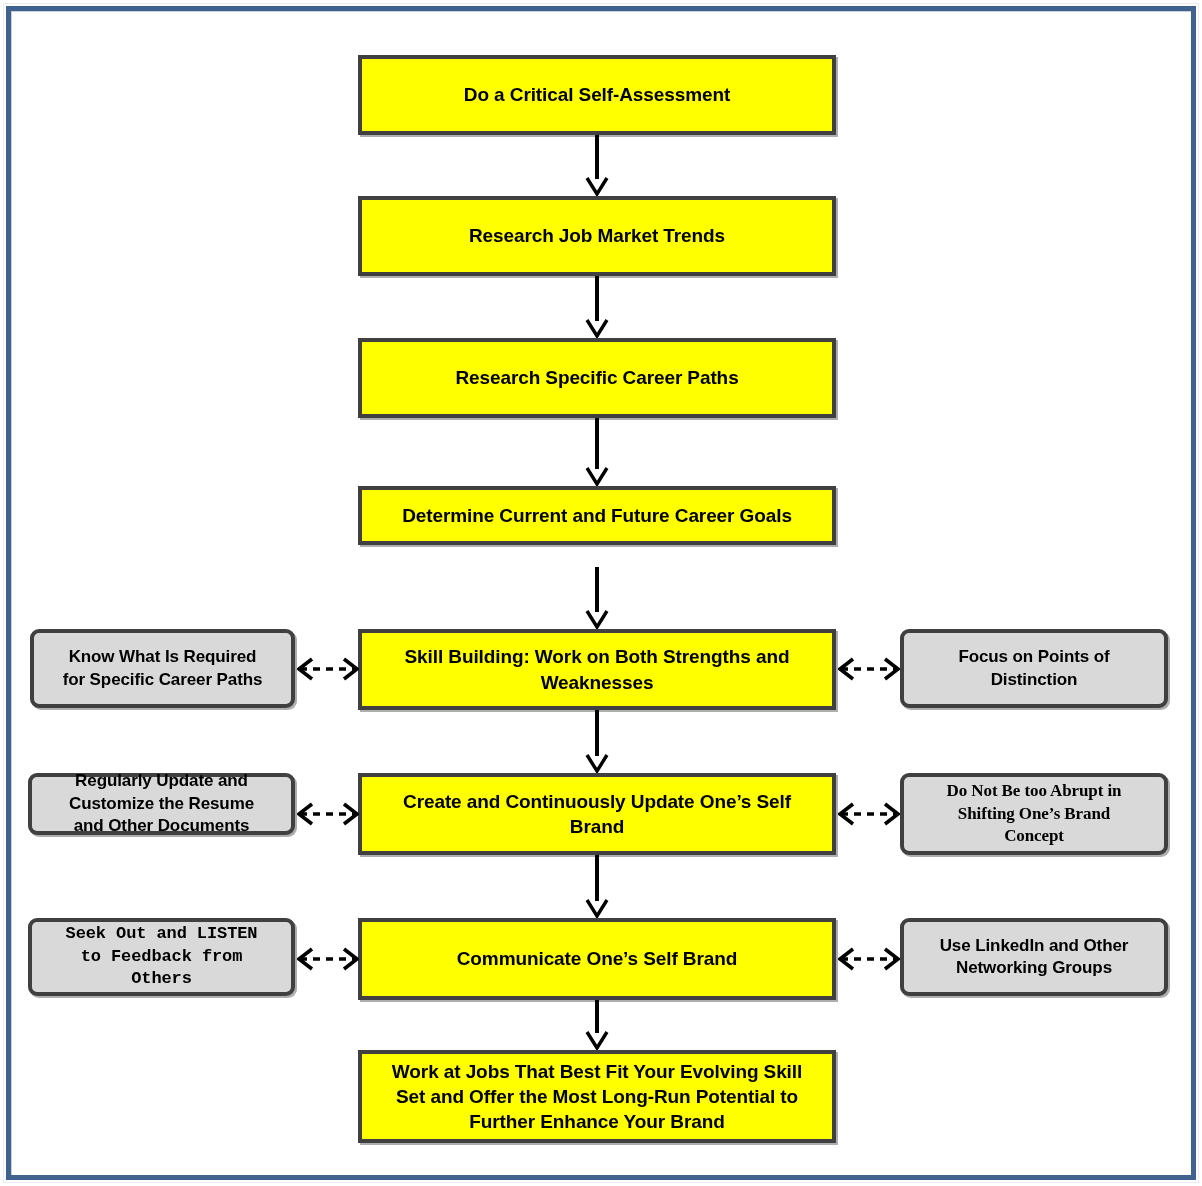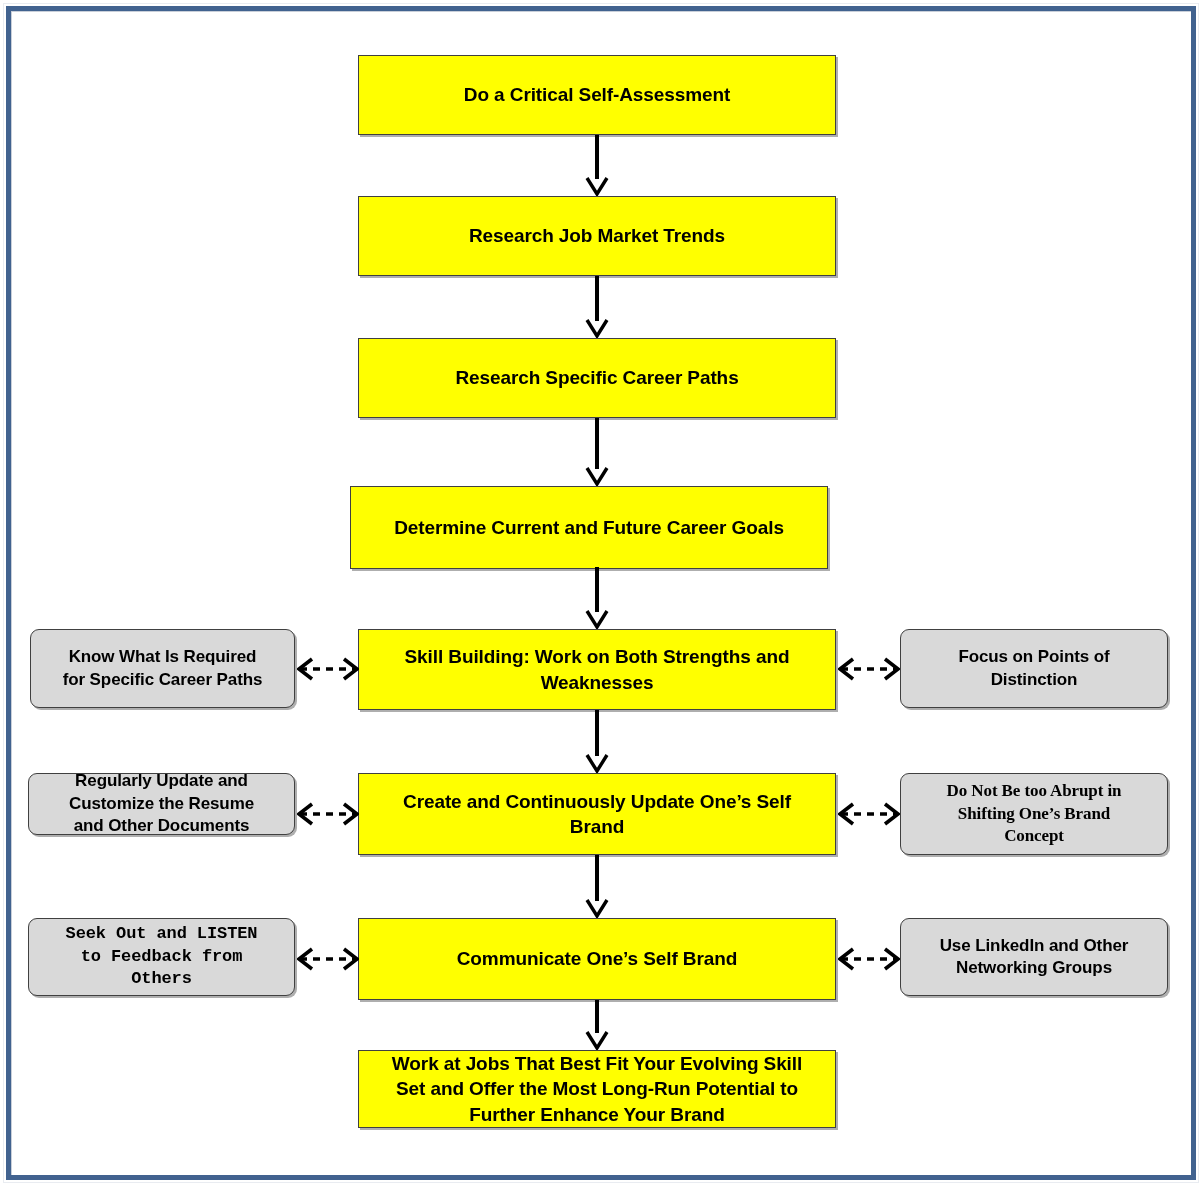--- a/index.html
+++ b/index.html
@@ -47,21 +47,21 @@
     position: absolute;
     left: 0;
     top: 0;
     width: 1202px;
     height: 1186px;
   }
 
   .node {
     position: absolute;
     box-sizing: border-box;
-    border: 1px solid #404040;
+    border: 4px solid #404040;
     display: flex;
     align-items: center;
     justify-content: center;
     text-align: center;
     font-weight: bold;
     color: #000000;
     line-height: 1.32;
     letter-spacing: -0.1px;
     box-shadow: 2px 2px 0px 0px rgba(160,160,160,0.85);
     padding: 2px 26px;
@@ -123,37 +123,37 @@
     </div>
 
     <div class="node primary" style="left:358px; top:196px; width:478px; height:80px;">
       <span>Research Job Market Trends</span>
     </div>
 
     <div class="node primary" style="left:358px; top:338px; width:478px; height:80px;justify-content:center;">
       <span>Research Specific Career Paths</span>
     </div>
 
-    <div class="node primary" style="left:350px; top:486px; width:478px; height:83px;">
+    <div class="node primary" style="left:358px; top:486px; width:478px; height:59px;">
       <span>Determine Current and Future Career Goals</span>
     </div>
 
     <div class="node primary" style="left:358px; top:629px; width:478px; height:81px;">
       <span>Skill Building: Work on Both Strengths and Weaknesses</span>
     </div>
 
     <div class="node primary" style="left:358px; top:773px; width:478px; height:82px;">
       <span>Create and Continuously Update One’s Self Brand</span>
     </div>
 
     <div class="node primary" style="left:358px; top:918px; width:478px; height:82px;">
       <span>Communicate One’s Self Brand</span>
     </div>
 
-    <div class="node primary" style="left:358px; top:1050px; width:478px; height:78px;align-items:center;">
+    <div class="node primary" style="left:358px; top:1050px; width:478px; height:93px;align-items:center;">
       <span>Work at Jobs That Best Fit Your Evolving Skill Set and Offer the Most Long-Run Potential to Further Enhance Your Brand</span>
     </div>
 
     <div class="node side" style="left:30px; top:629px; width:265px; height:79px;">
       <span>Know What Is Required for Specific Career Paths</span>
     </div>
 
     <div class="node side" style="left:28px; top:773px; width:267px; height:62px;">
       <span>Regularly Update and Customize the Resume and Other Documents</span>
     </div>

